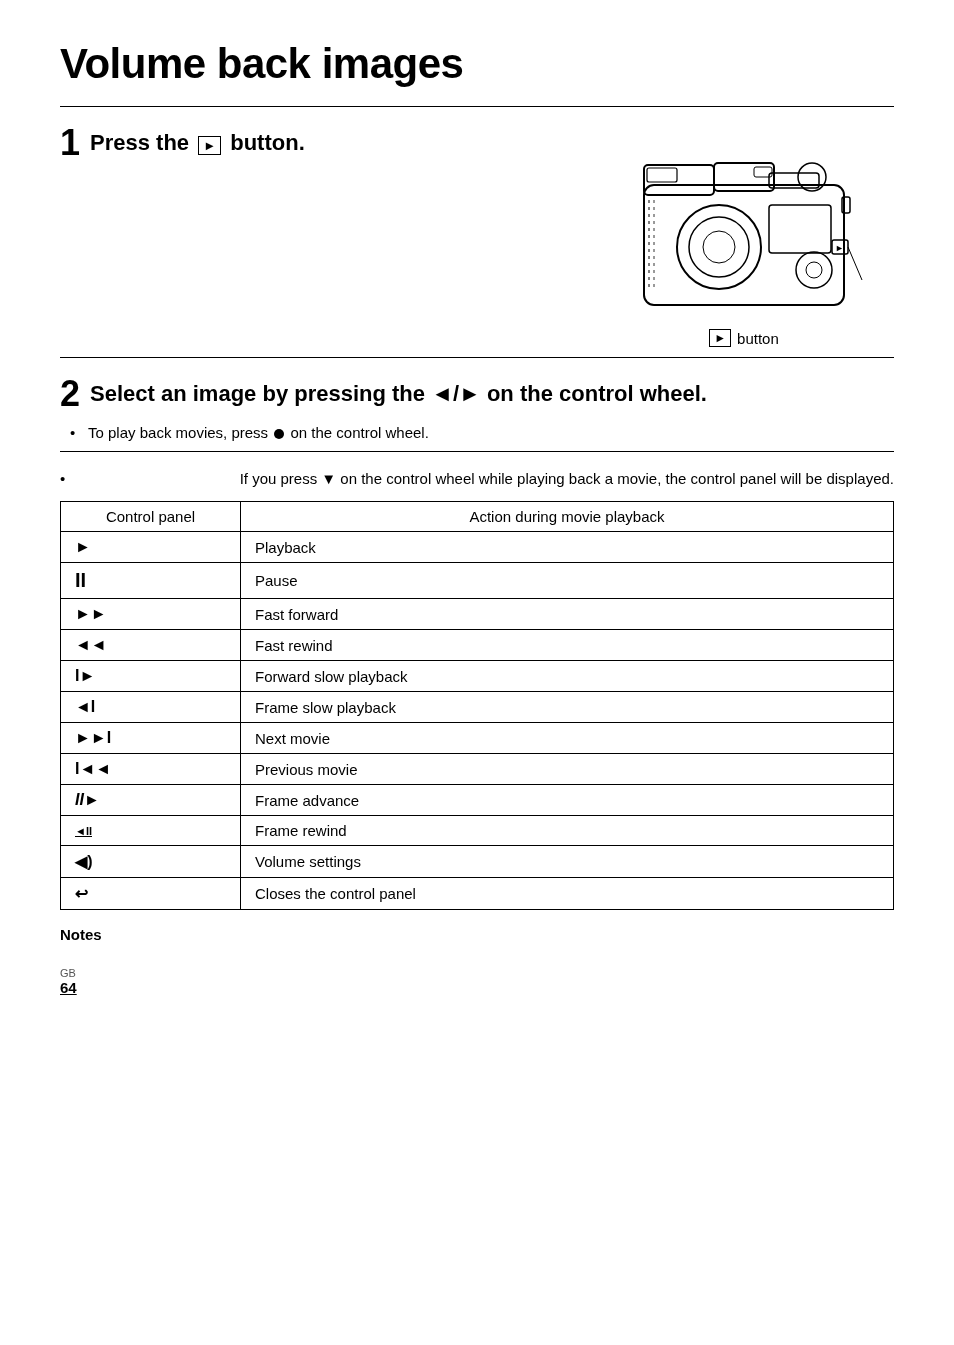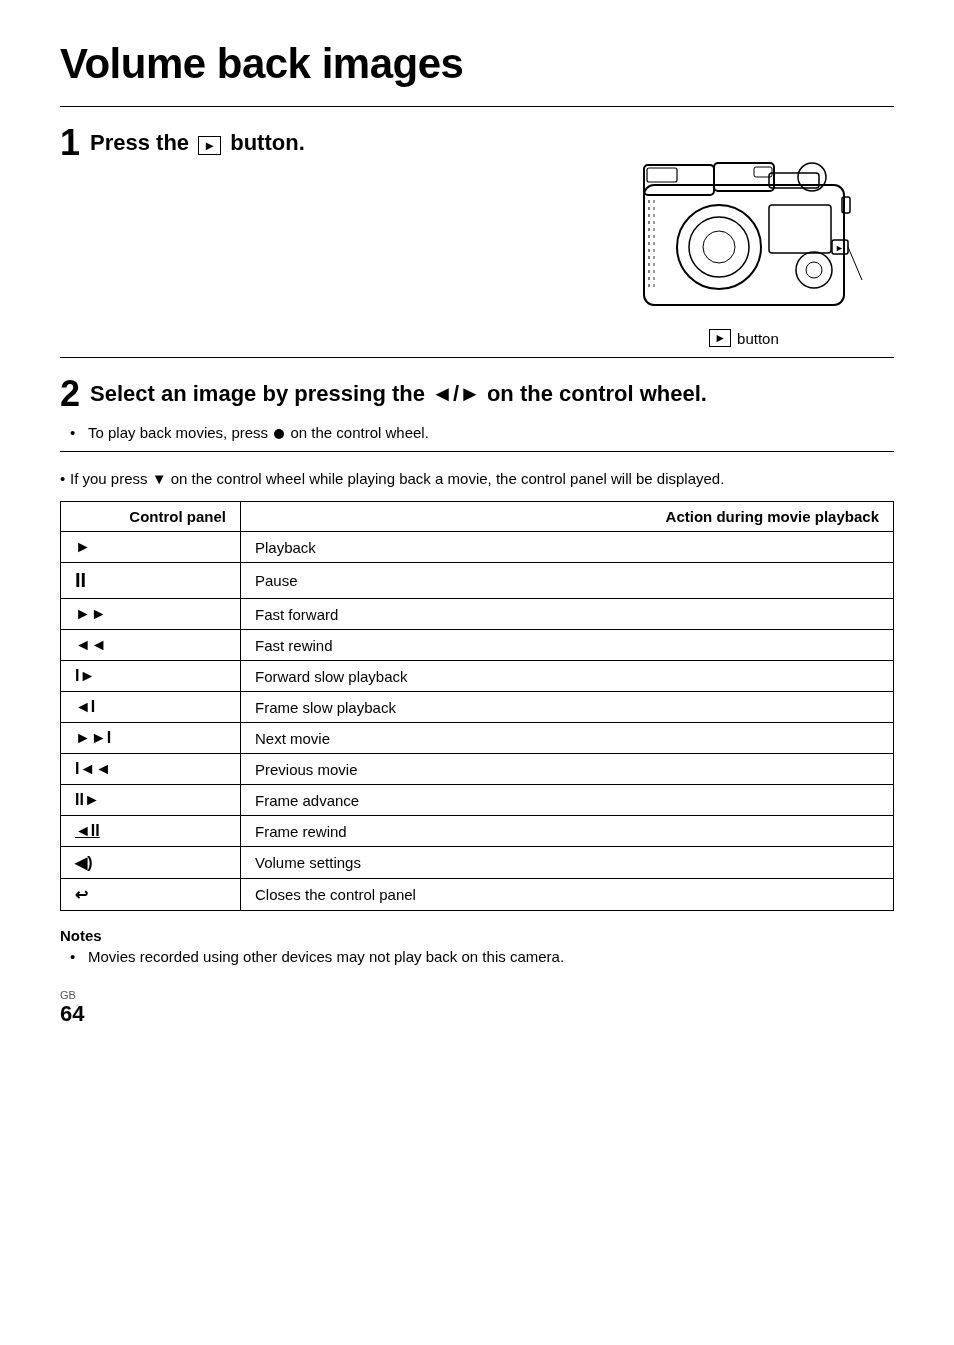--- a/index.html
+++ b/index.html
@@ -128,20 +128,21 @@
       border-radius: 50%;
       vertical-align: middle;
       margin: 0 2px;
     }
 
     .note-paragraph {
       padding-left: 10px;
       margin-bottom: 14px;
       font-size: 15px;
       position: relative;
+      text-align: right;
     }
 
     .note-paragraph::before {
       content: "•";
       position: absolute;
       left: 0;
     }
 
     
     .control-table {
@@ -153,42 +154,43 @@
     .control-table th,
     .control-table td {
       border: 1.5px solid #000;
       padding: 6px 14px;
       font-size: 15px;
       vertical-align: middle;
     }
 
     .control-table th {
       background: #fff;
-      font-weight: 700;
-      text-align: right;
+      font-weight: 400;
+      text-align: center;
     }
 
     .control-table th:first-child {
       width: 180px;
     }
 
     .notes-heading {
       font-weight: 700;
       font-size: 15px;
       margin-bottom: 4px;
     }
 
     .page-footer {
       position: relative;
       margin-top: 24px;
     }
 
     .page-number {
-      font-size: 22px;
+      font-size: 15px;
       font-weight: 900;
+      text-decoration: underline;
     }
 
     .page-lang {
       font-size: 11px;
       color: #555;
     }
   </style>
 </head>
 <body>
 
@@ -309,43 +311,38 @@
       </tr>
       <tr>
         <td style="font-weight: 700; font-size: 16px;">►►I</td>
         <td>Next movie</td>
       </tr>
       <tr>
         <td style="font-weight: 700; font-size: 16px;">I◄◄</td>
         <td>Previous movie</td>
       </tr>
       <tr>
-        <td style="font-weight: 700; font-size: 16px;">II►</td>
+        <td style="font-weight: 700; font-size: 16px; font-style: italic;">II►</td>
         <td>Frame advance</td>
       </tr>
       <tr>
-        <td style="font-weight: 700; font-size: 16px; text-decoration: underline;">◄II</td>
+        <td style="font-weight: 700; font-size: 11px; text-decoration: underline;">◄II</td>
         <td>Frame rewind</td>
       </tr>
       <tr>
         <td style="font-weight: 700; font-size: 16px;">◀)</td>
         <td>Volume settings</td>
       </tr>
       <tr>
         <td style="font-weight: 700; font-size: 16px;">↩</td>
         <td>Closes the control panel</td>
       </tr>
     </tbody>
 </table>
 
 <div class="notes-section">
   <div class="notes-heading">Notes</div>
-  <ul class="bullet-list">
-    <li>
-      <span>Movies recorded using other devices may not play back on this camera.</span>
-    </li>
-  </ul>
 </div>
 
 <div class="page-footer">
   <div class="page-lang">GB</div>
   <div class="page-number">64</div>
 </div>
 
 </body></html>

